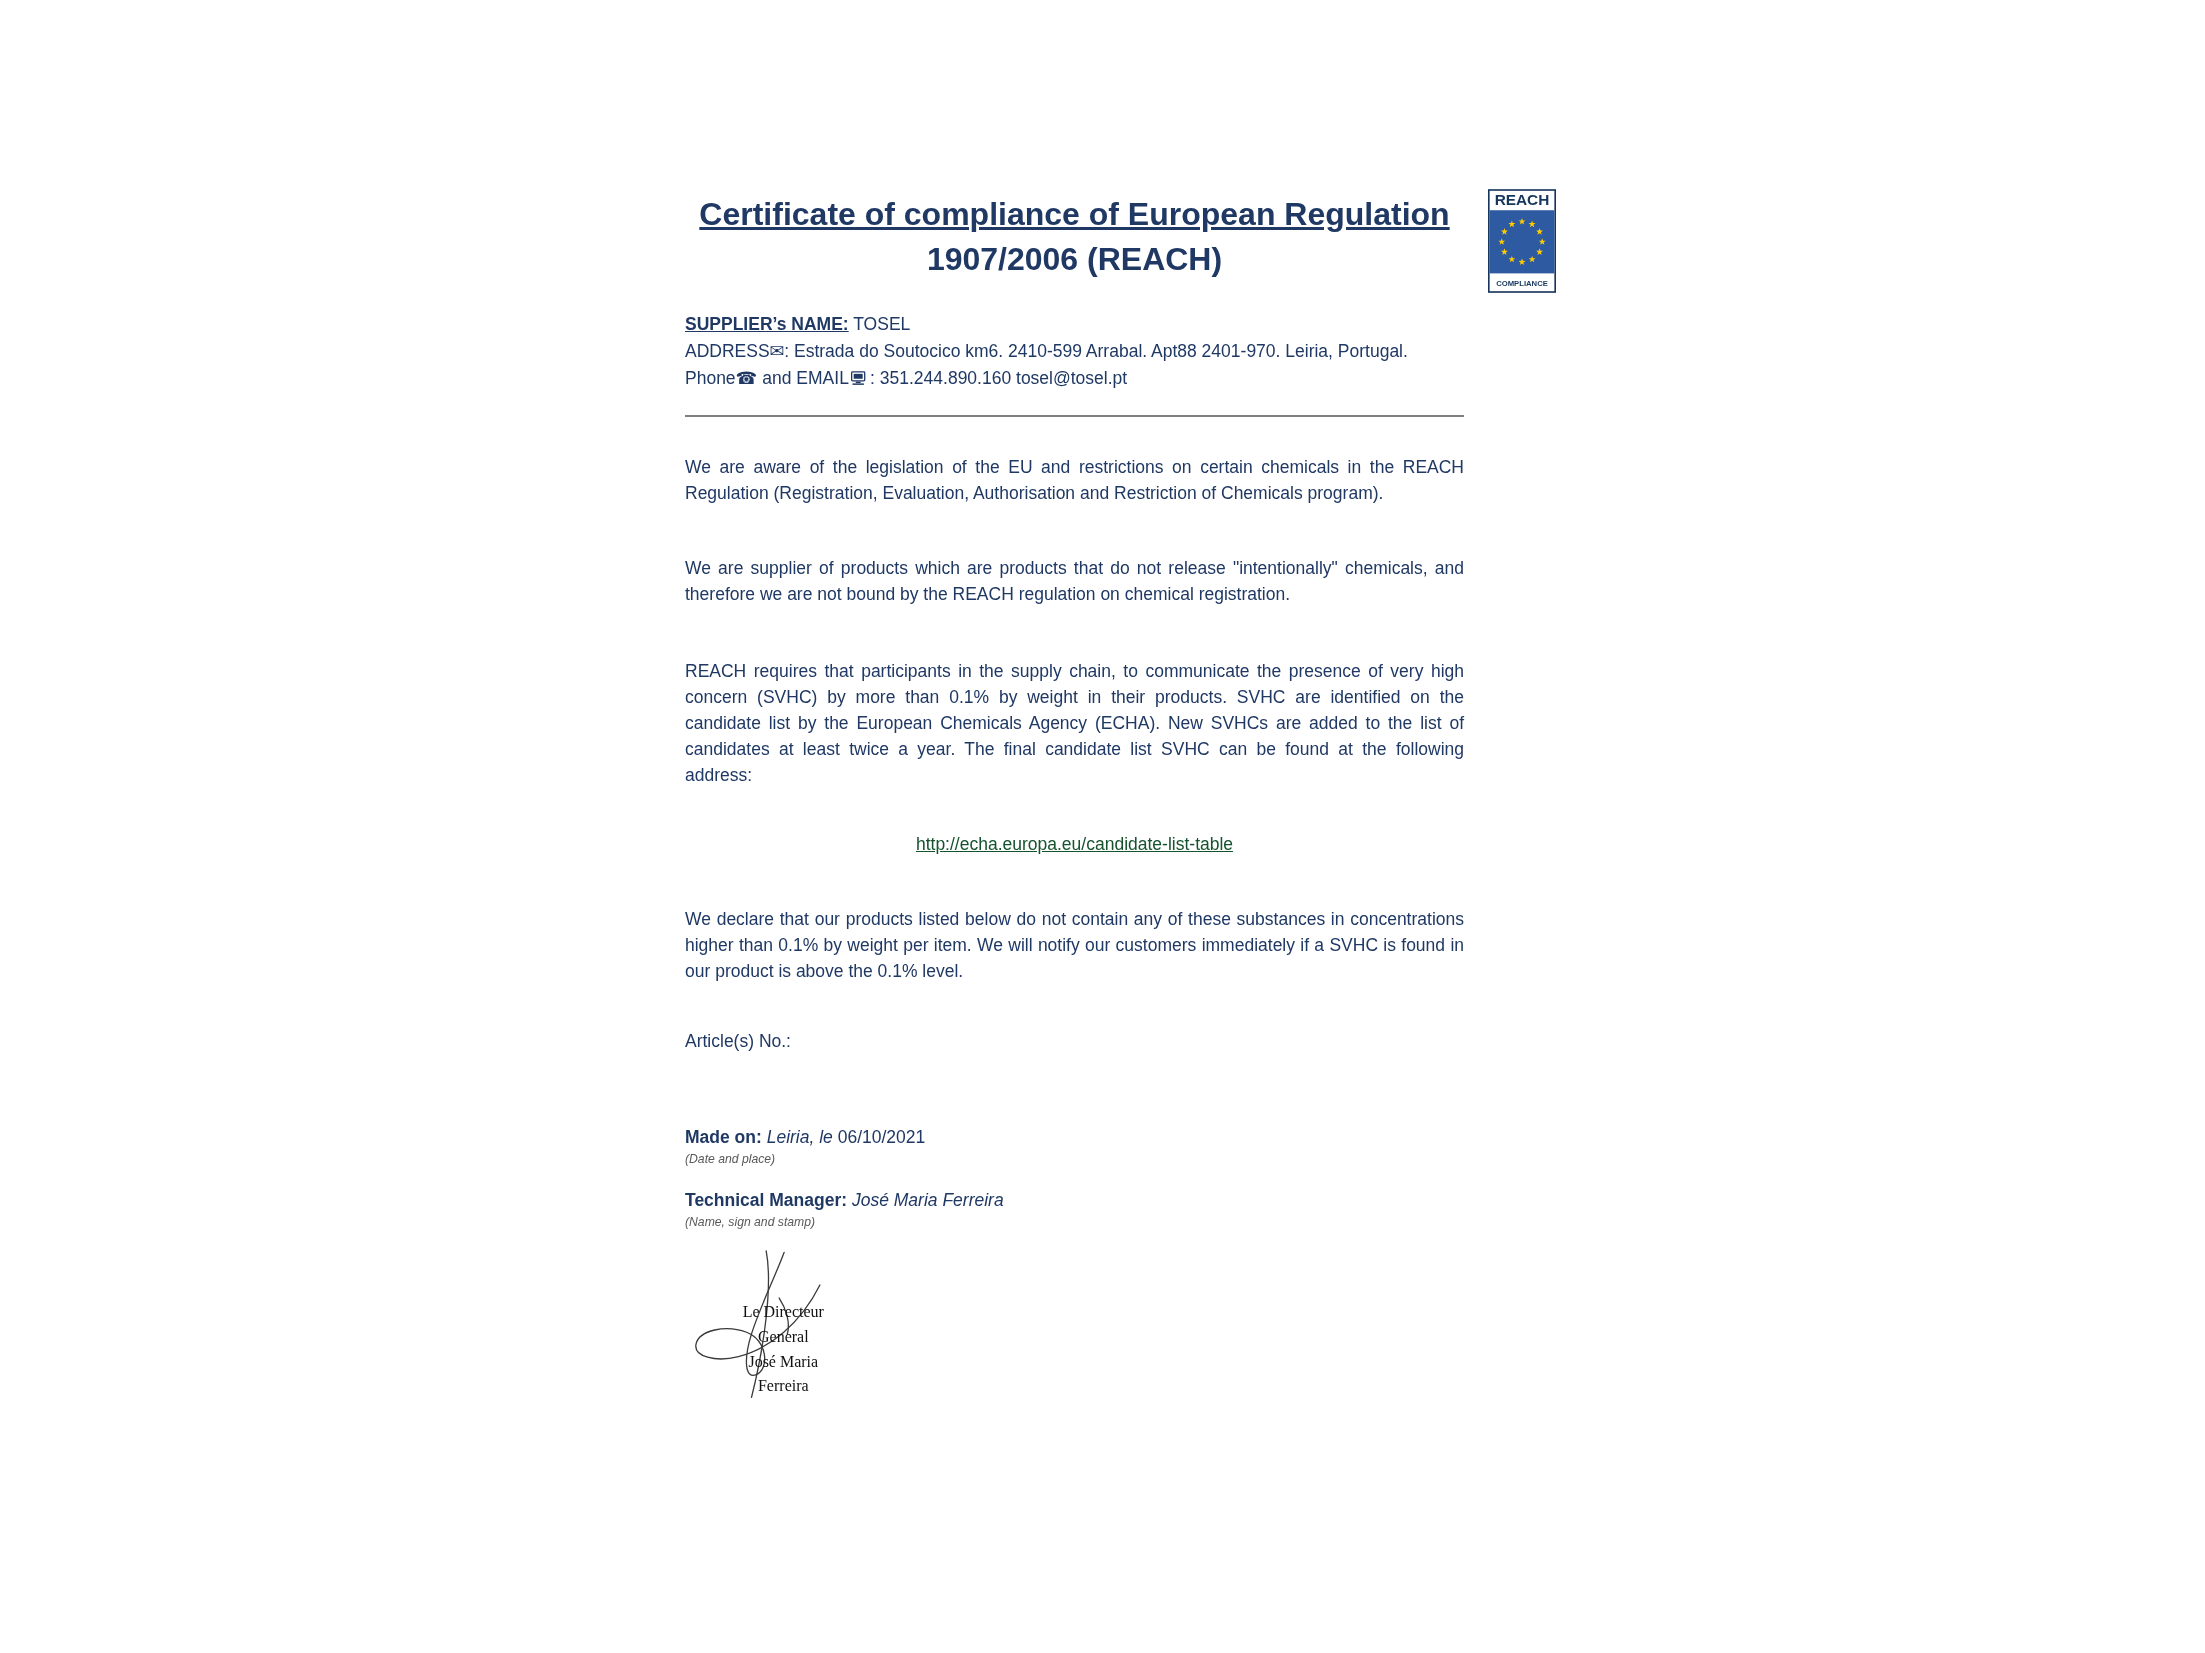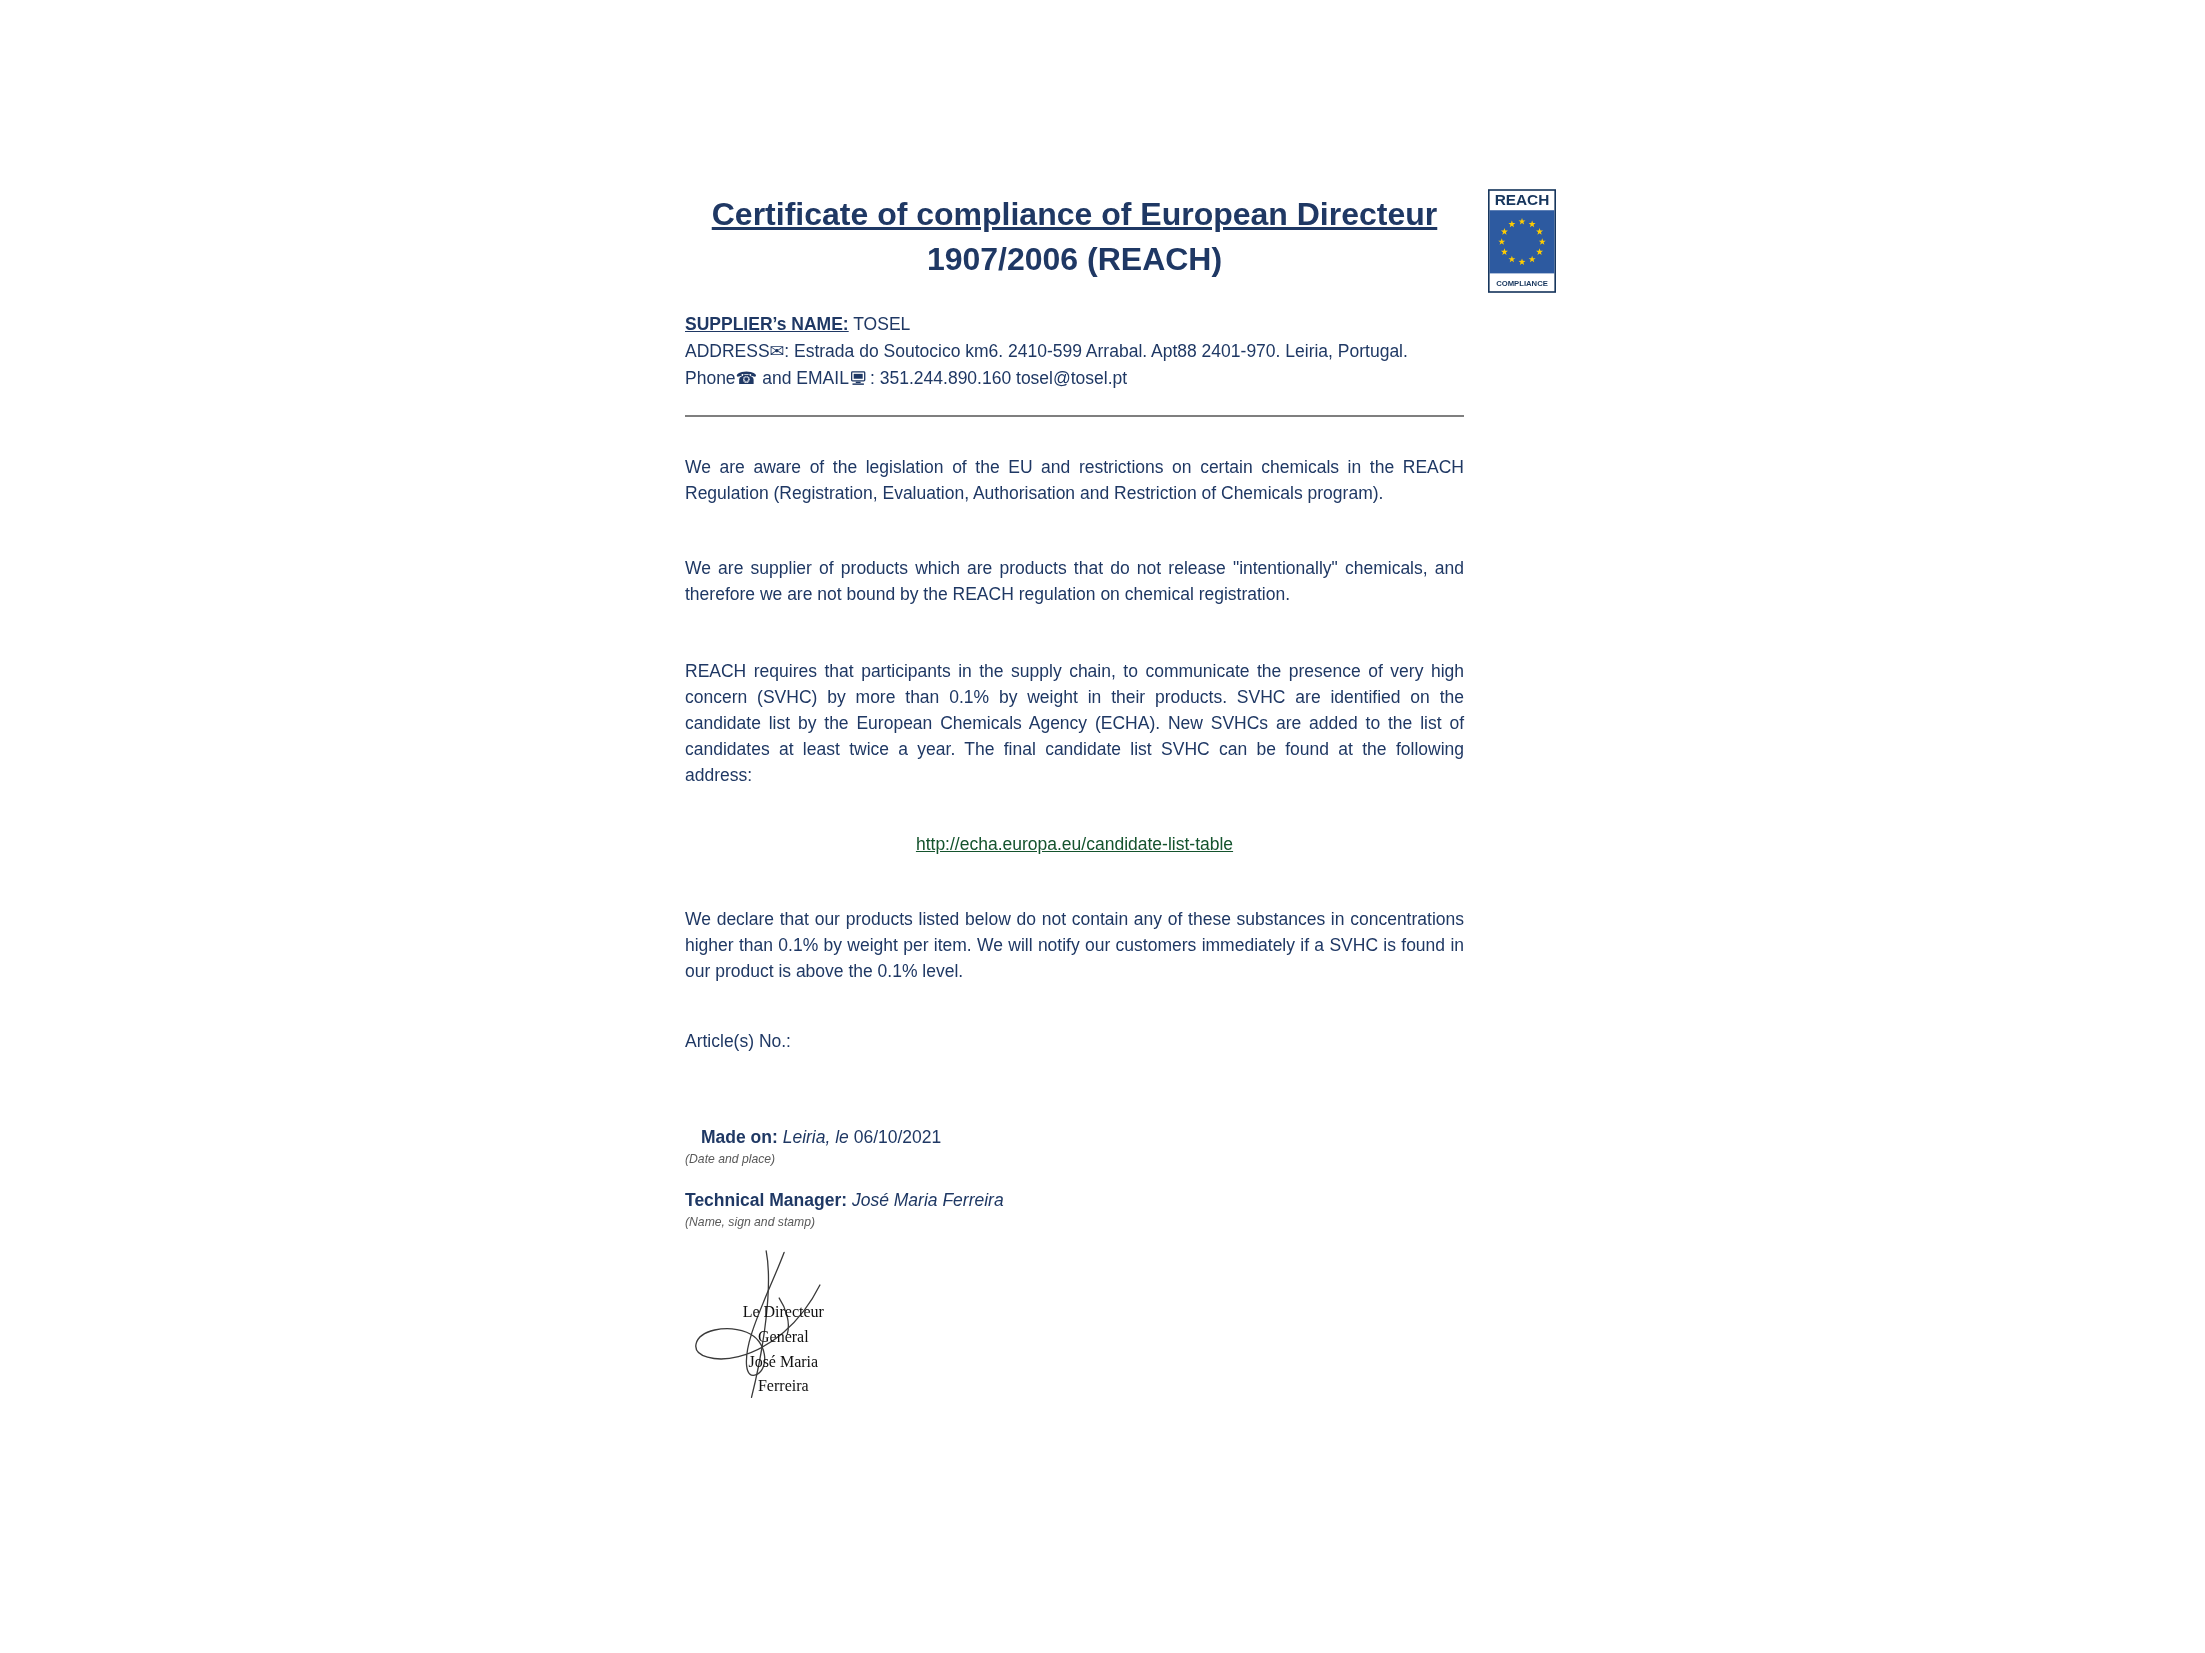--- a/index.html
+++ b/index.html
@@ -45,21 +45,21 @@
     text-align: justify;
     margin: 0;
   }
   .mt-p1 { margin-top: 37px; }
   .mt-p2 { margin-top: 49px; }
   .mt-p3 { margin-top: 51px; }
   .link-line { margin-top: 46px; text-align: center; font-size: 17.5px; }
   .link-line a { color: #14532d; }
   .mt-p4 { margin-top: 51px; }
   .article-line { margin-top: 47px; font-size: 17.5px; margin-bottom: 0; }
-  .made-line { margin-top: 75px; font-size: 17.5px; margin-bottom: 0; margin-left: 16px; }
+  .made-line { margin-top: 75px; font-size: 17.5px; margin-bottom: 0; }
   .manager-line { margin-top: 24.4px; font-size: 17.5px; margin-bottom: 0; }
   .note {
     margin: 4.1px 0 0 0;
     font-size: 12.2px;
     font-style: italic;
     color: #595959;
   }
   .signature {
     position: relative;
     margin-top: 19.6px;
@@ -113,21 +113,21 @@
         <use href="#star5" transform="translate(54.5,43.3) scale(0.9)"></use>
         <use href="#star5" transform="translate(63.7,52.5) scale(0.9)"></use>
       </g>
       <text x="42" y="119" text-anchor="middle" font-family="Liberation Sans, sans-serif" font-size="9.5" font-weight="bold" fill="#17365d">COMPLIANCE</text>
     </svg>
   </div>
 
   <div class="content">
 
     <h1 class="title">
-      <span class="u">Certificate of compliance of European Directeur</span><br>
+      <span class="u">Certificate of compliance of European Regulation</span><br>
       <span>1907/2006 (REACH)</span>
     </h1>
 
     <div class="supplier">
       <p><span class="bold ul">SUPPLIER’s NAME:</span><span> TOSEL</span></p>
       <p><span>ADDRESS</span><span class="glyph">✉</span><span>: Estrada do Soutocico km6. 2410-599 Arrabal. Apt88 2401-970. Leiria, Portugal.</span></p>
       <p><span>Phone</span><span class="glyph">☎</span><span> and EMAIL</span><svg class="computer-svg" width="18" height="14.7" viewBox="0 0 22 18">
             <rect x="2" y="1" width="16" height="11" rx="1" fill="none" stroke="#1f3864" stroke-width="1.6"></rect>
             <rect x="4.5" y="3.5" width="11" height="6" fill="#1f3864"></rect>
             <rect x="7" y="13" width="6" height="1.8" fill="#1f3864"></rect>

